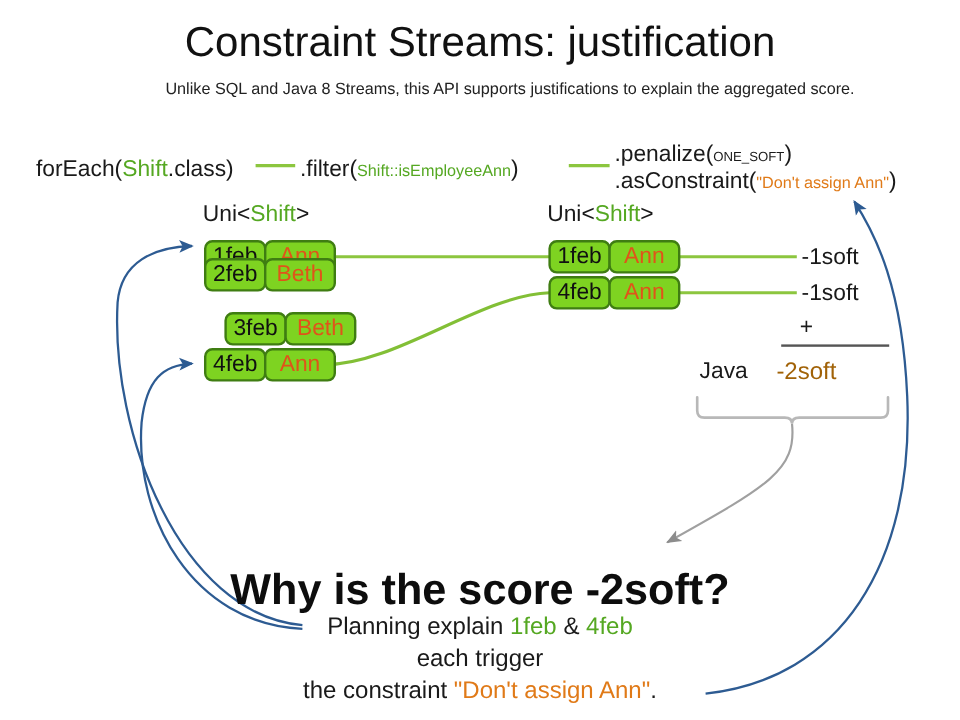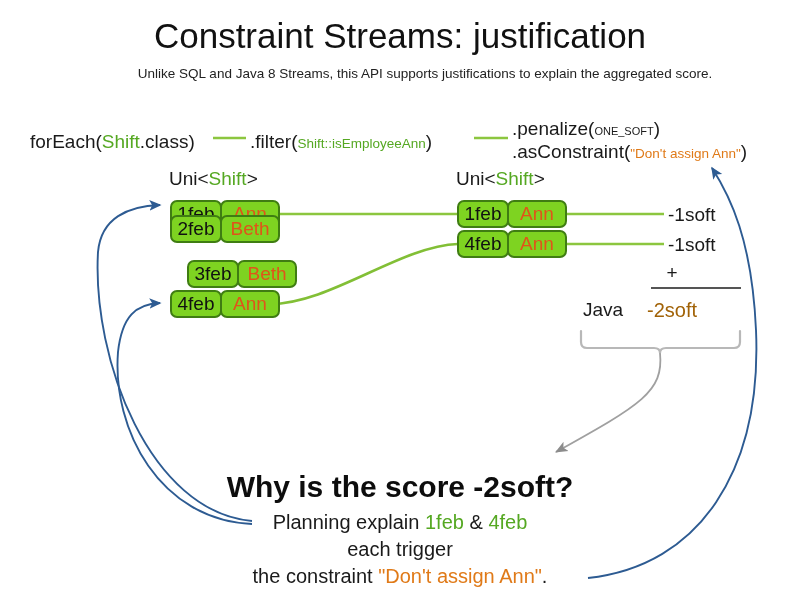--- a/index.html
+++ b/index.html
@@ -143,21 +143,21 @@
     white-space: nowrap;
     transform: translateX(-50%);
   }
 
   
   .why {
     position: absolute;
     left: 0; top: 470px;
     width: 800px;
     text-align: center;
-    font-size: 30px;
+    font-size: 36px;
     font-weight: bold;
     color: #0d0d0d;
     white-space: nowrap;
   }
   .explain {
     position: absolute;
     left: 0;
     width: 800px;
     text-align: center;
     font-size: 20px;

